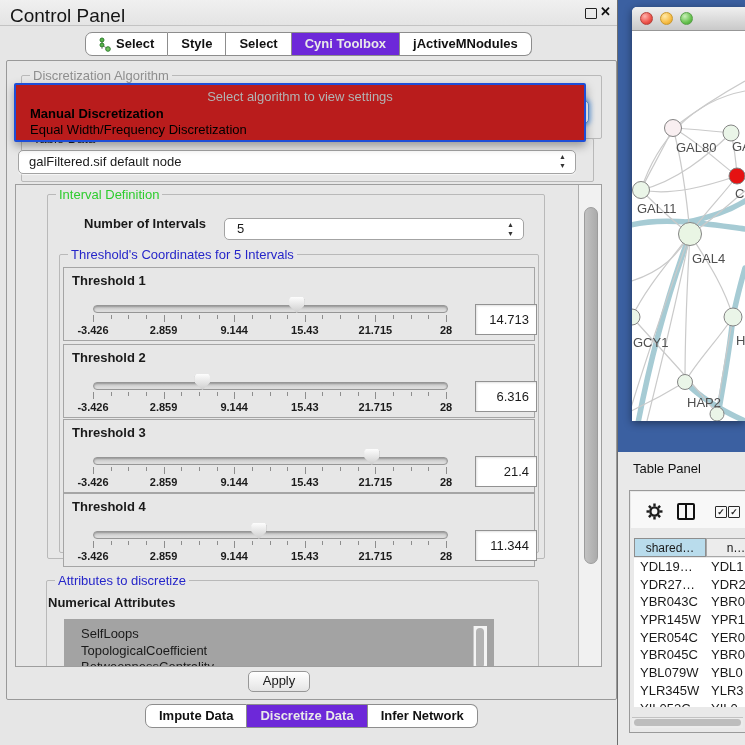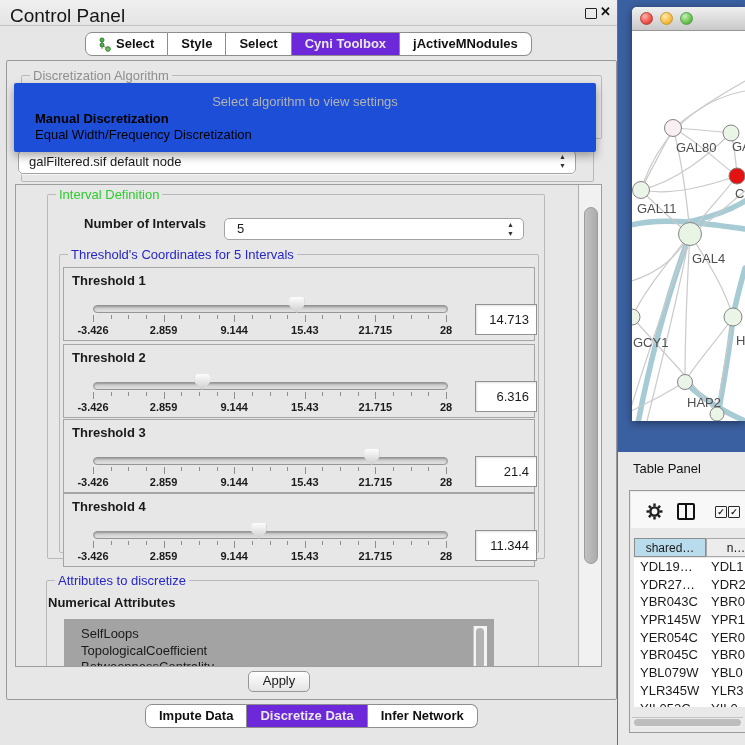--- a/index.html
+++ b/index.html
@@ -31,21 +31,21 @@
   .gt-green{color:#2ecc2e;}
   .gt-blue{color:#2626c9;}
   .gt-dark{color:#1c1c1c;}
 
   .combo{background:#fff;border:1px solid #a3a3a3;border-radius:5px;line-height:22px;font-size:13px;padding-left:10px;
          box-shadow:0 1px 1px rgba(255,255,255,.7);}
   .combo-arrows{position:absolute;right:9px;top:1px;display:flex;flex-direction:column;line-height:9px;font-size:7px;color:#333;}
   .focus-ring{border:1px solid #5a95d8;box-shadow:0 0 4px 2px rgba(96,156,224,.75);}
 
   
-  .popup{left:7px;top:22px;width:568px;height:55px;background:#1d4ed8;border:7px solid #1d4ed8;border-radius:2px;
+  .popup{left:7px;top:22px;width:568px;height:55px;background:#b91c1c;border:2px solid #1d4ed8;border-radius:2px;
          box-shadow:0 4px 10px rgba(0,0,0,.35);z-index:60;}
   .popup-hint{text-align:center;color:#b3b3b3;font-size:13px;padding-top:4px;height:16px;}
   .popup-opt{font-size:13px;color:#000;padding:1px 0 0 14px;height:15px;white-space:nowrap;overflow:hidden;}
   .popup-opt.bold{font-weight:700;}
 
   .scrollpane{left:8px;top:123px;width:585px;height:481px;border:1px solid #9e9e9e;background:#e7e7e7;overflow:hidden;}
   .vsb-track{right:0;top:0;bottom:0;width:22px;background:#f1f1f1;border-left:1px solid #adadad;}
   .vsb-thumb{left:5px;top:22px;width:12px;height:355px;background:linear-gradient(90deg,#c2c2c2,#ababab);
              border:1px solid #9c9c9c;border-radius:7px;}
 

